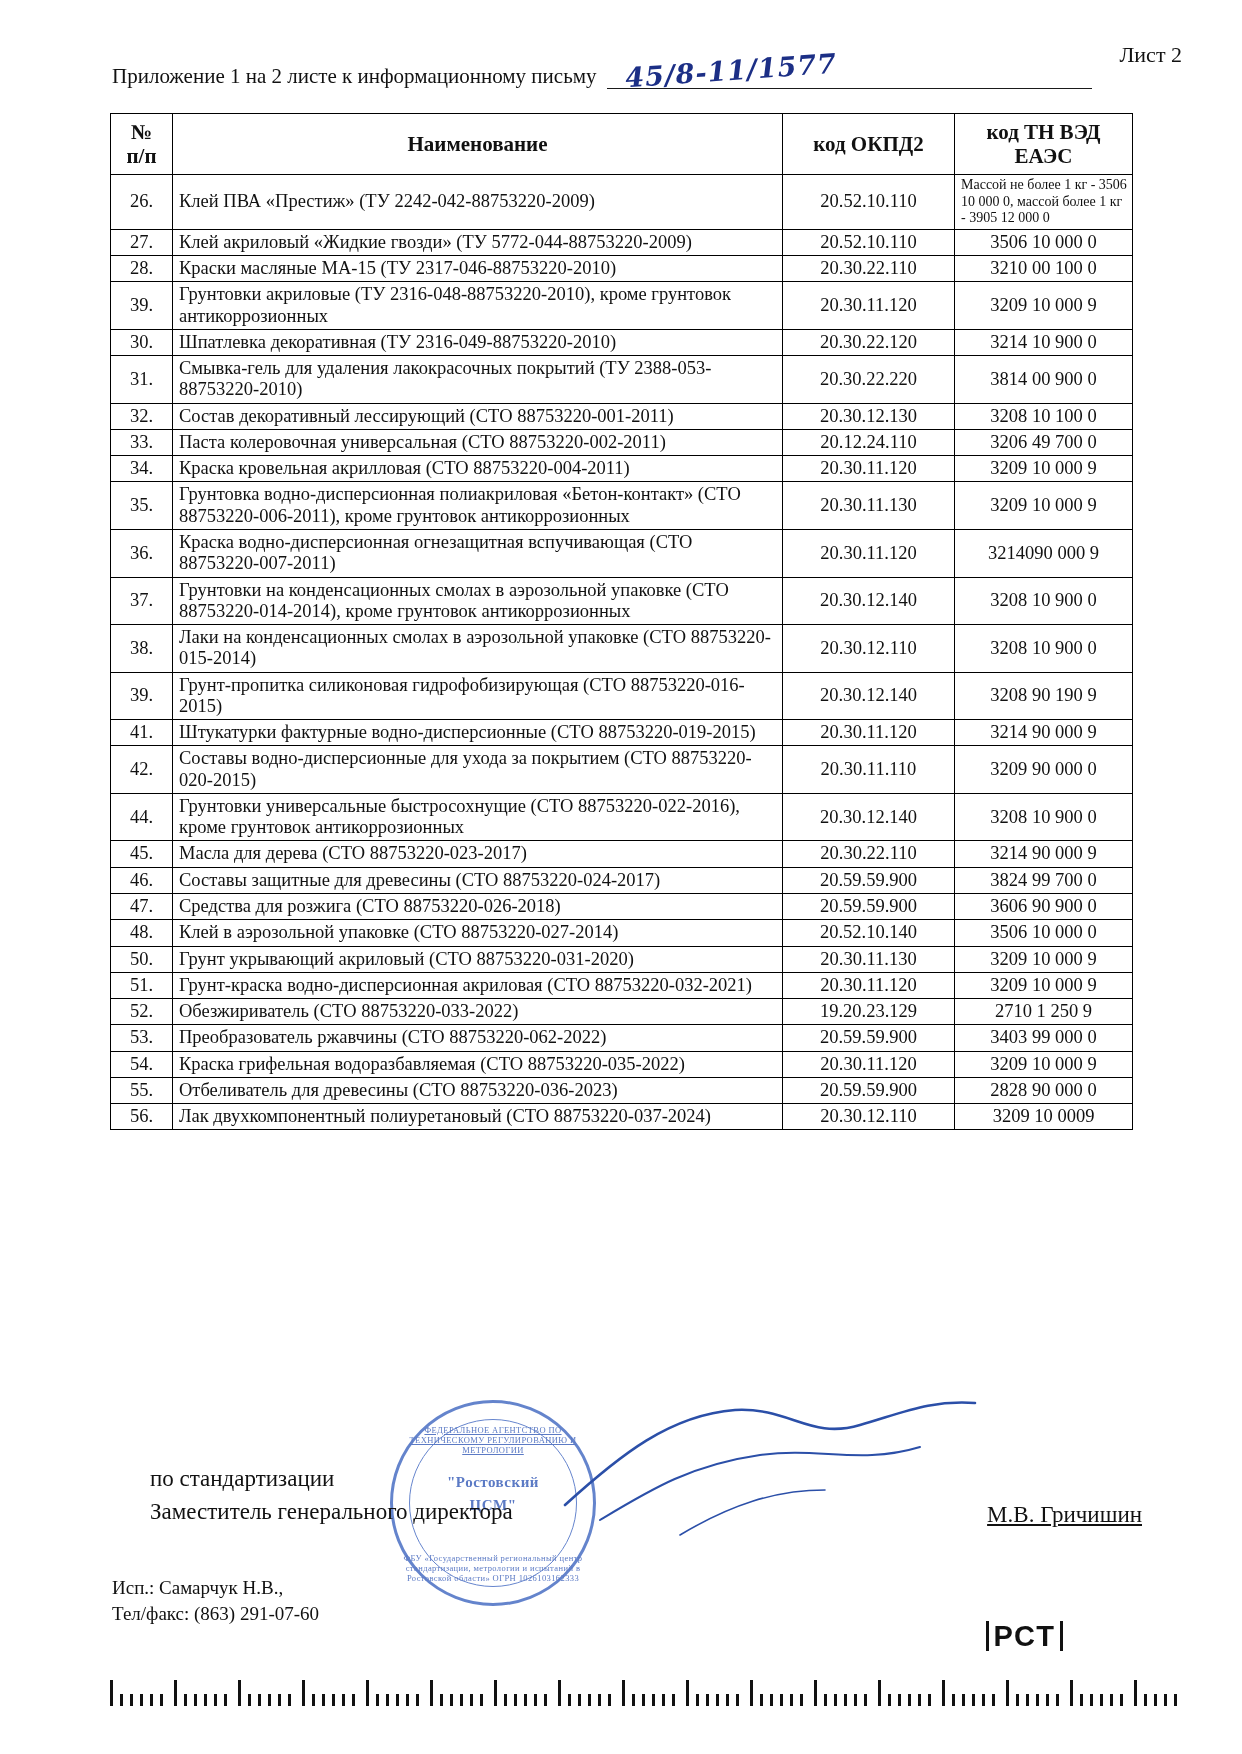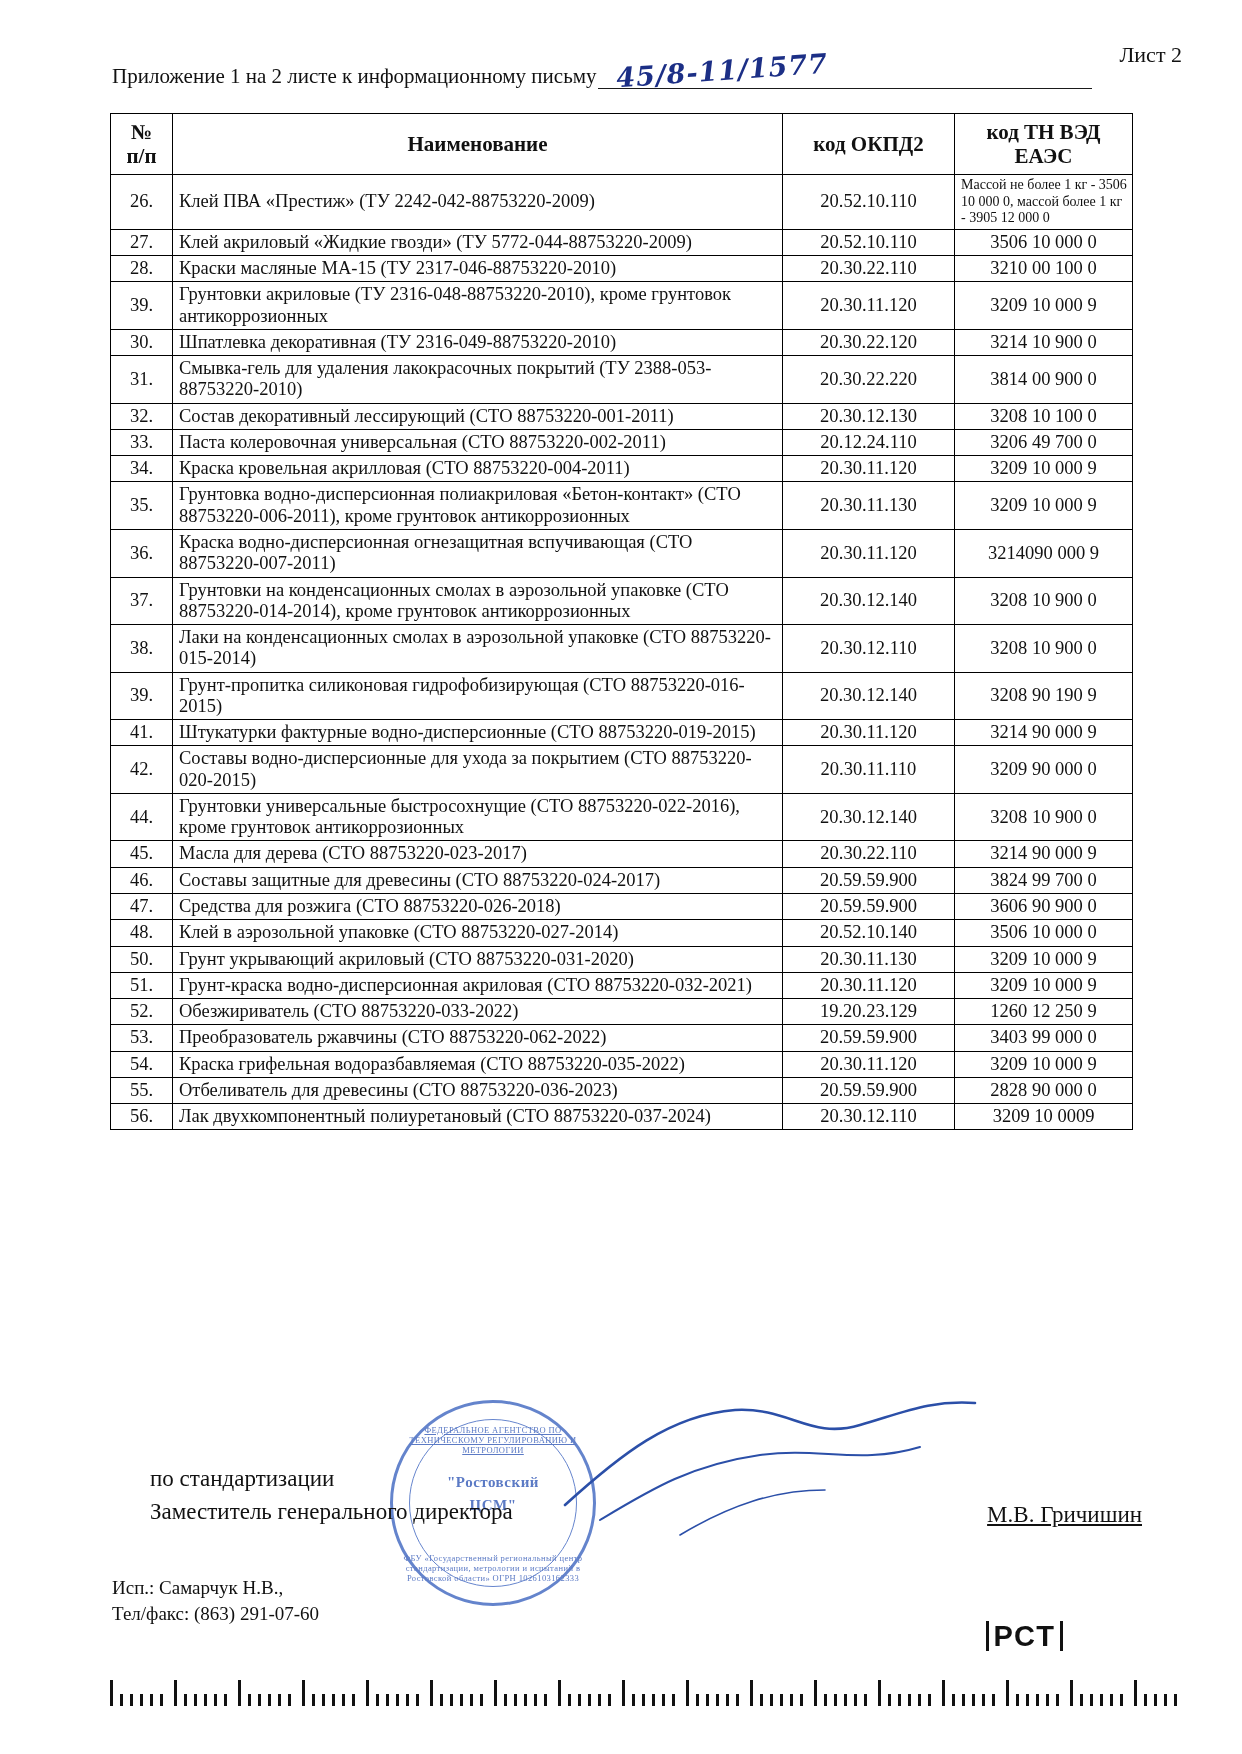--- a/index.html
+++ b/index.html
@@ -29,21 +29,21 @@
     font-size: 22px;
     font-family: "Liberation Serif", serif;
   }
   .intro-row {
     position: absolute;
     top: 62px;
     left: 112px;
     right: 150px;
     display: flex;
     align-items: flex-end;
-    gap: 1px;
+    gap: 10px;
   }
   .intro-text {
     font-size: 21px;
     white-space: nowrap;
   }
   .intro-blank {
     flex: 1;
     border-bottom: 1.4px solid #1a1a1a;
     height: 26px;
     position: relative;
@@ -393,21 +393,21 @@
         <tr>
           <td class="num">51.</td>
           <td class="name">Грунт-краска водно-дисперсионная акриловая (СТО 88753220-032-2021)</td>
           <td class="code">20.30.11.120</td>
           <td class="code">3209 10 000 9</td>
         </tr>
         <tr>
           <td class="num">52.</td>
           <td class="name">Обезжириватель (СТО 88753220-033-2022)</td>
           <td class="code">19.20.23.129</td>
-          <td class="code">1260 12 250 9</td>
+          <td class="code">2710 1 250 9</td>
         </tr>
         <tr>
           <td class="num">53.</td>
           <td class="name">Преобразователь ржавчины (СТО 88753220-062-2022)</td>
           <td class="code">20.59.59.900</td>
           <td class="code">3403 99 000 0</td>
         </tr>
         <tr>
           <td class="num">54.</td>
           <td class="name">Краска грифельная водоразбавляемая (СТО 88753220-035-2022)</td>

